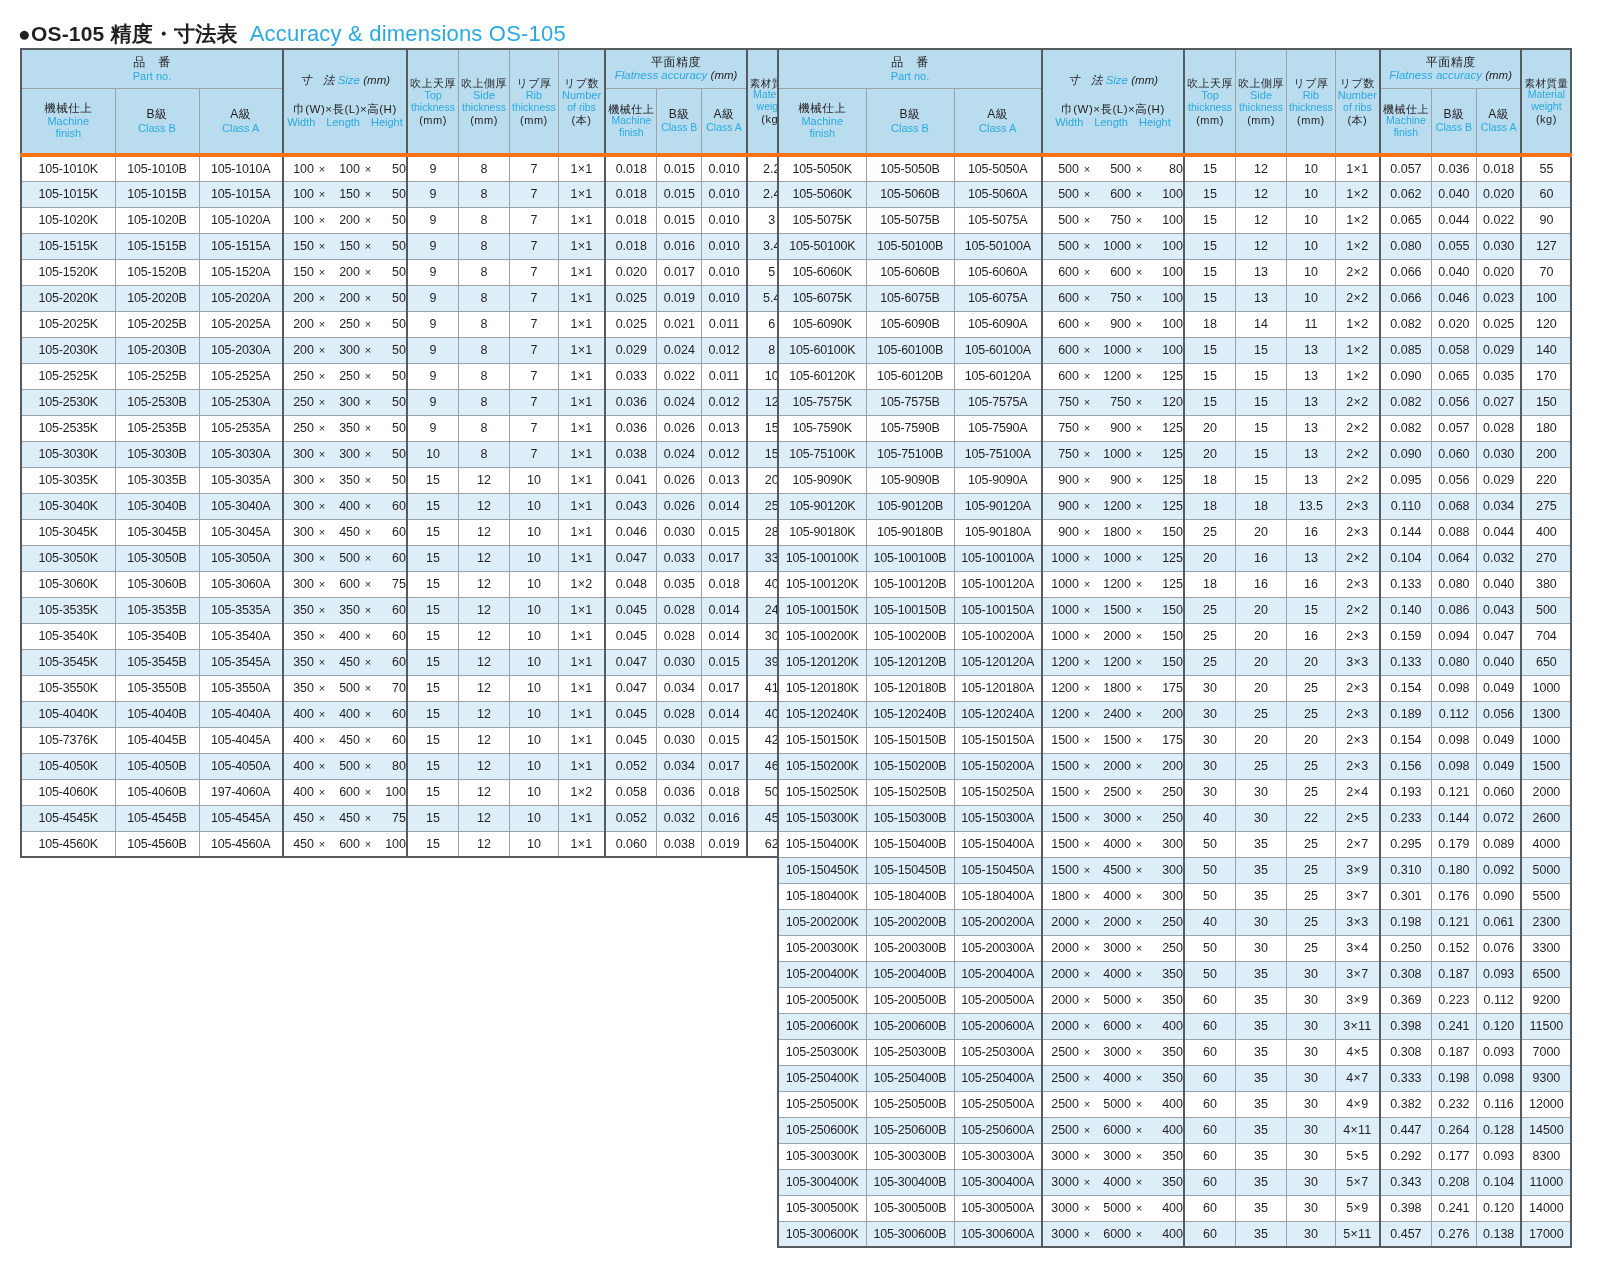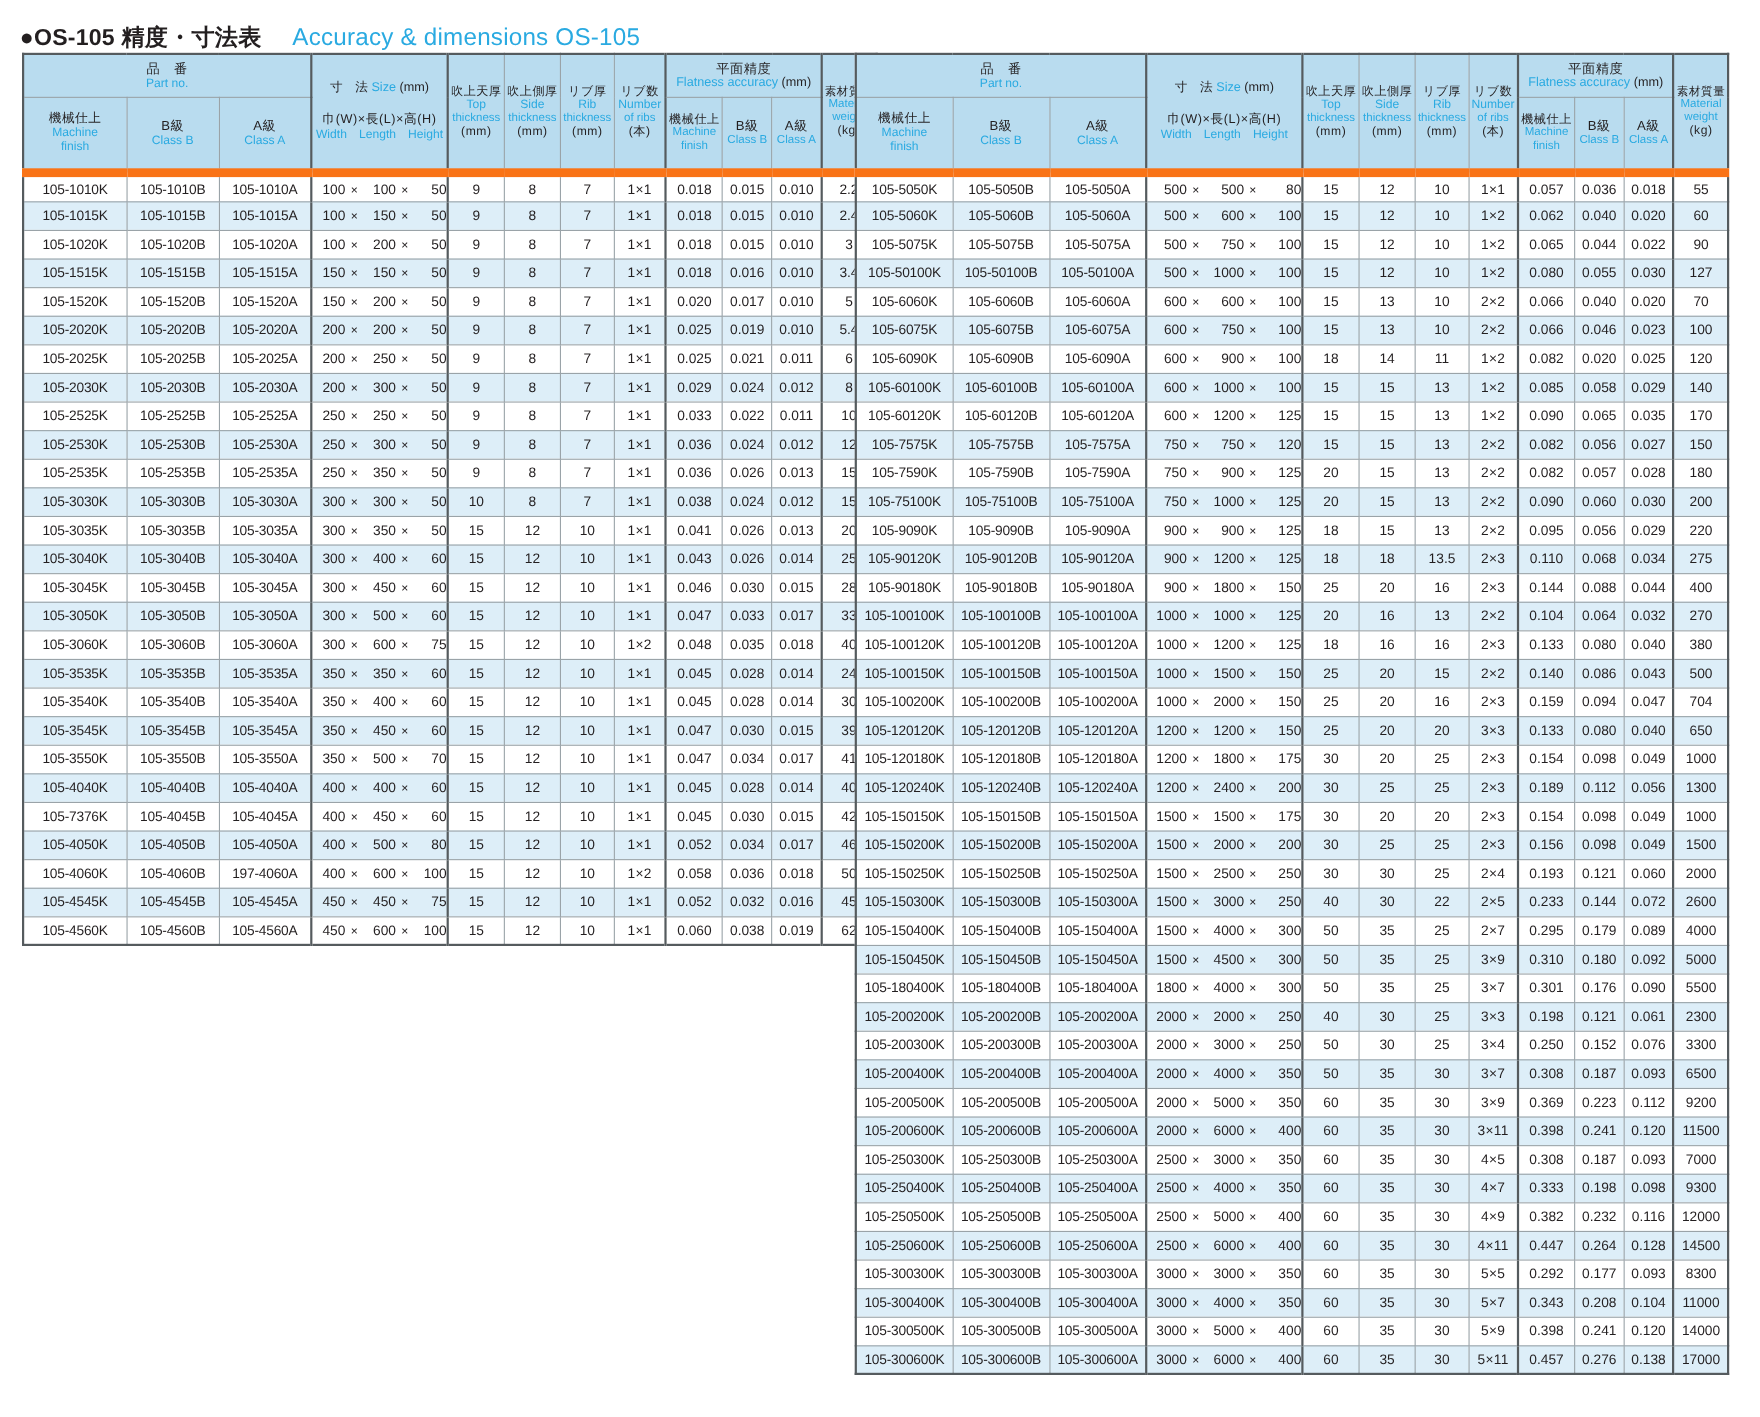--- a/index.html
+++ b/index.html
@@ -8,21 +8,21 @@
     background:#ffffff;
     font-family:"Liberation Sans","DejaVu Sans",sans-serif;
     color:#231f20;
     overflow:hidden;
   }
   #page{position:relative;width:1600px;height:1288px;}
 
   
   .title-bar{
     position:absolute;left:18px;top:20px;
-    display:flex;align-items:baseline;gap:28px;
+    display:flex;align-items:baseline;gap:12px;
     white-space:nowrap;
   }
   .title-jp{
     font-size:21px;font-weight:bold;letter-spacing:.2px;
     color:#231f20;
   }
   .title-en{
     font-size:22px;font-weight:normal;letter-spacing:.2px;
     color:#2aaae1;
   }
@@ -52,21 +52,21 @@
   }
   
   table.spec thead th{
     background:#b9dcef;
     font-size:11.5px;
     padding:1px 2px;
   }
   thead th .jp{display:block;color:#231f20;font-size:12px;letter-spacing:.5px;}
   thead th .en{display:block;color:#2aaae1;font-size:11px;}
   thead th .en2{display:block;color:#2aaae1;font-size:10.5px;}
-  thead th .mix{display:block;font-size:11.5px;}
+  thead th .mix{display:block;font-size:11.5px;font-style:italic;}
   thead th .mix .k{color:#231f20;}
   thead th .mix .c{color:#2aaae1;}
   thead th.grp{height:36px;}
   thead th.sub{height:62px;}
 
   
   tbody tr{height:26px;}
   tbody tr:nth-child(even) td{background:#ddeef8;}
   tbody tr:nth-child(odd) td{background:#ffffff;}
 
@@ -75,21 +75,21 @@
   td.size .sv{display:inline-block;text-align:right;}
   td.size .sx{display:inline-block;width:16px;text-align:center;color:#231f20;font-size:11px;}
   td.num{font-size:13px;}
   td.ribs{font-size:12.5px;letter-spacing:.3px;}
   td.flat{font-size:12.5px;}
   td.wt{font-size:12.5px;}
 
   
   table.spec td.sep-l, table.spec th.sep-l{border-left:2px solid #555b5e;}
   table.spec thead th.grp{border-bottom:1px solid #9aa3a8;}
-  table.spec tbody tr:first-child td{border-top:8px solid #f97316;margin-left:26px;}
+  table.spec tbody tr:first-child td{border-top:4px solid #f97316;margin-left:26px;}
 </style>
 </head>
 <body>
 
 <div id="page">
 
   <div class="title-bar">
     <span class="title-jp"><span>●</span><span>OS-105 精度・寸法表</span></span>
     <span class="title-en">Accuracy &amp; dimensions OS-105</span>
   </div>

